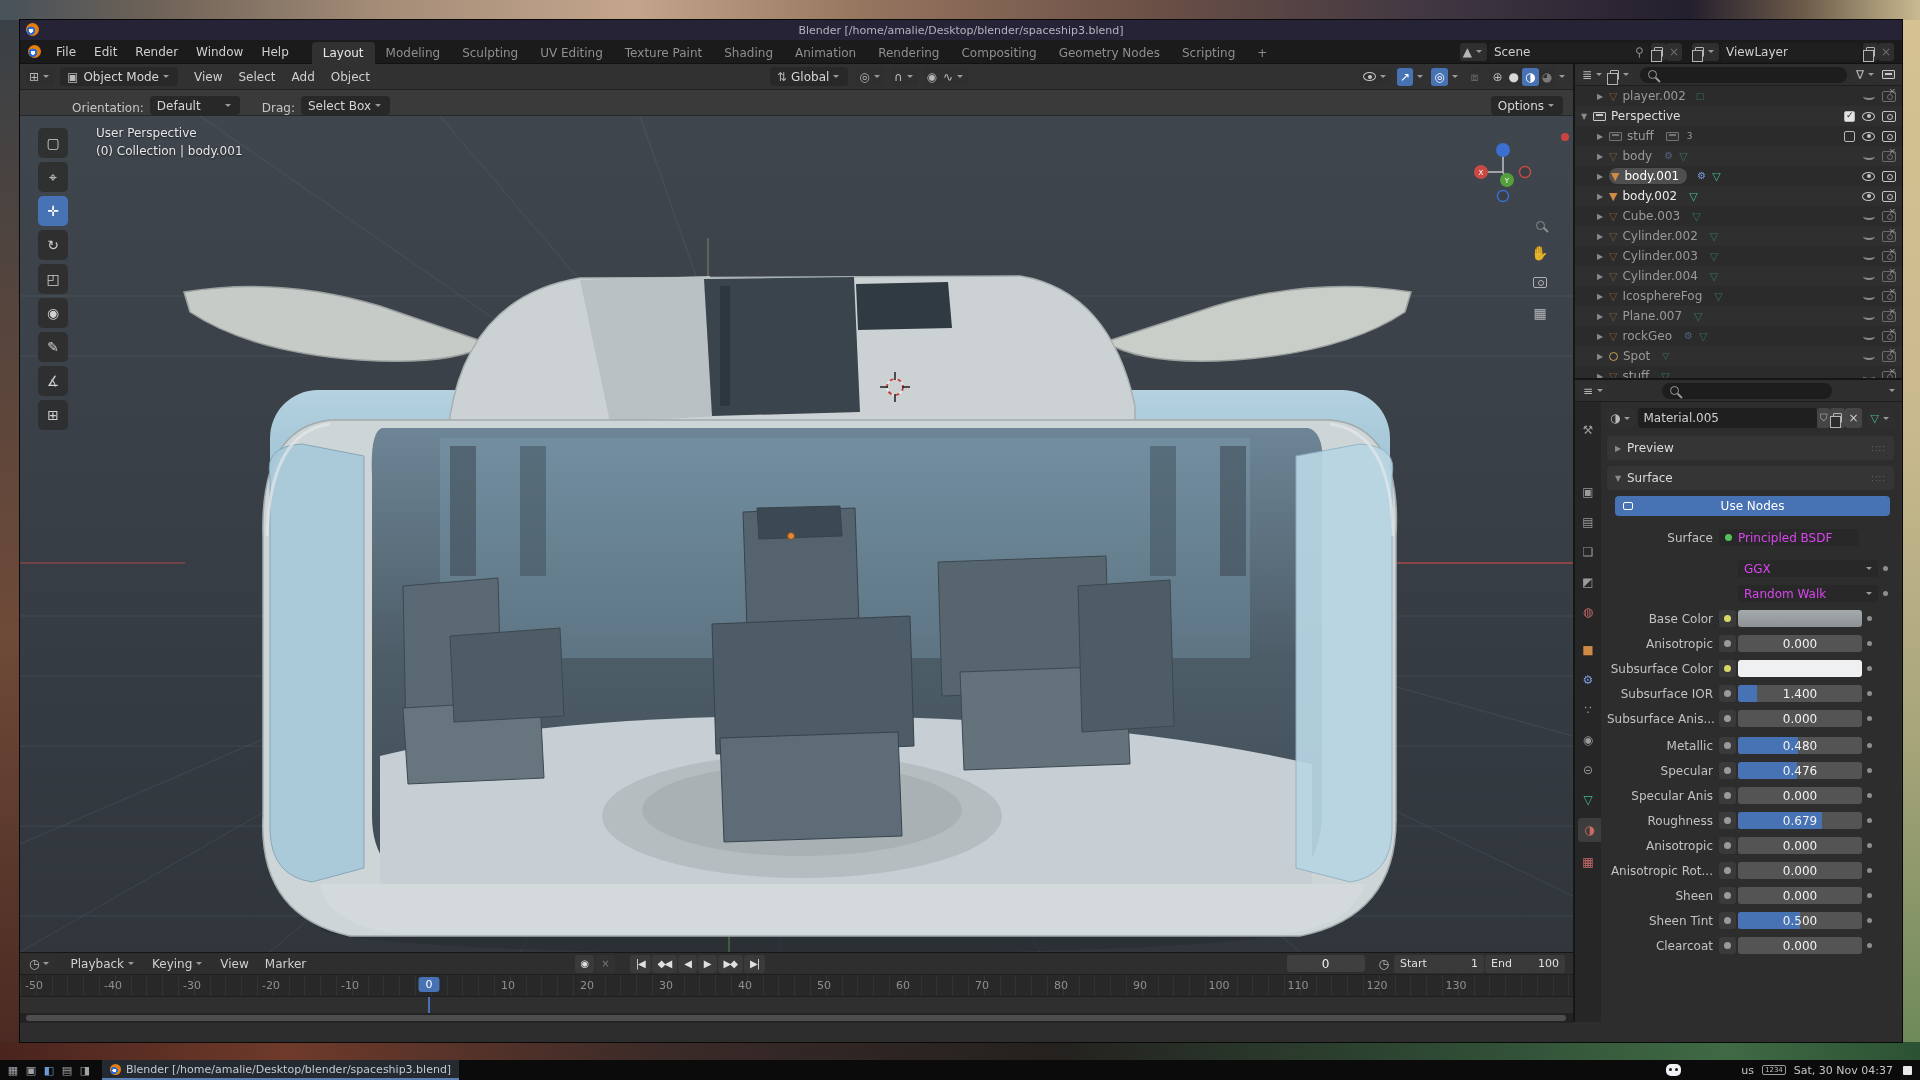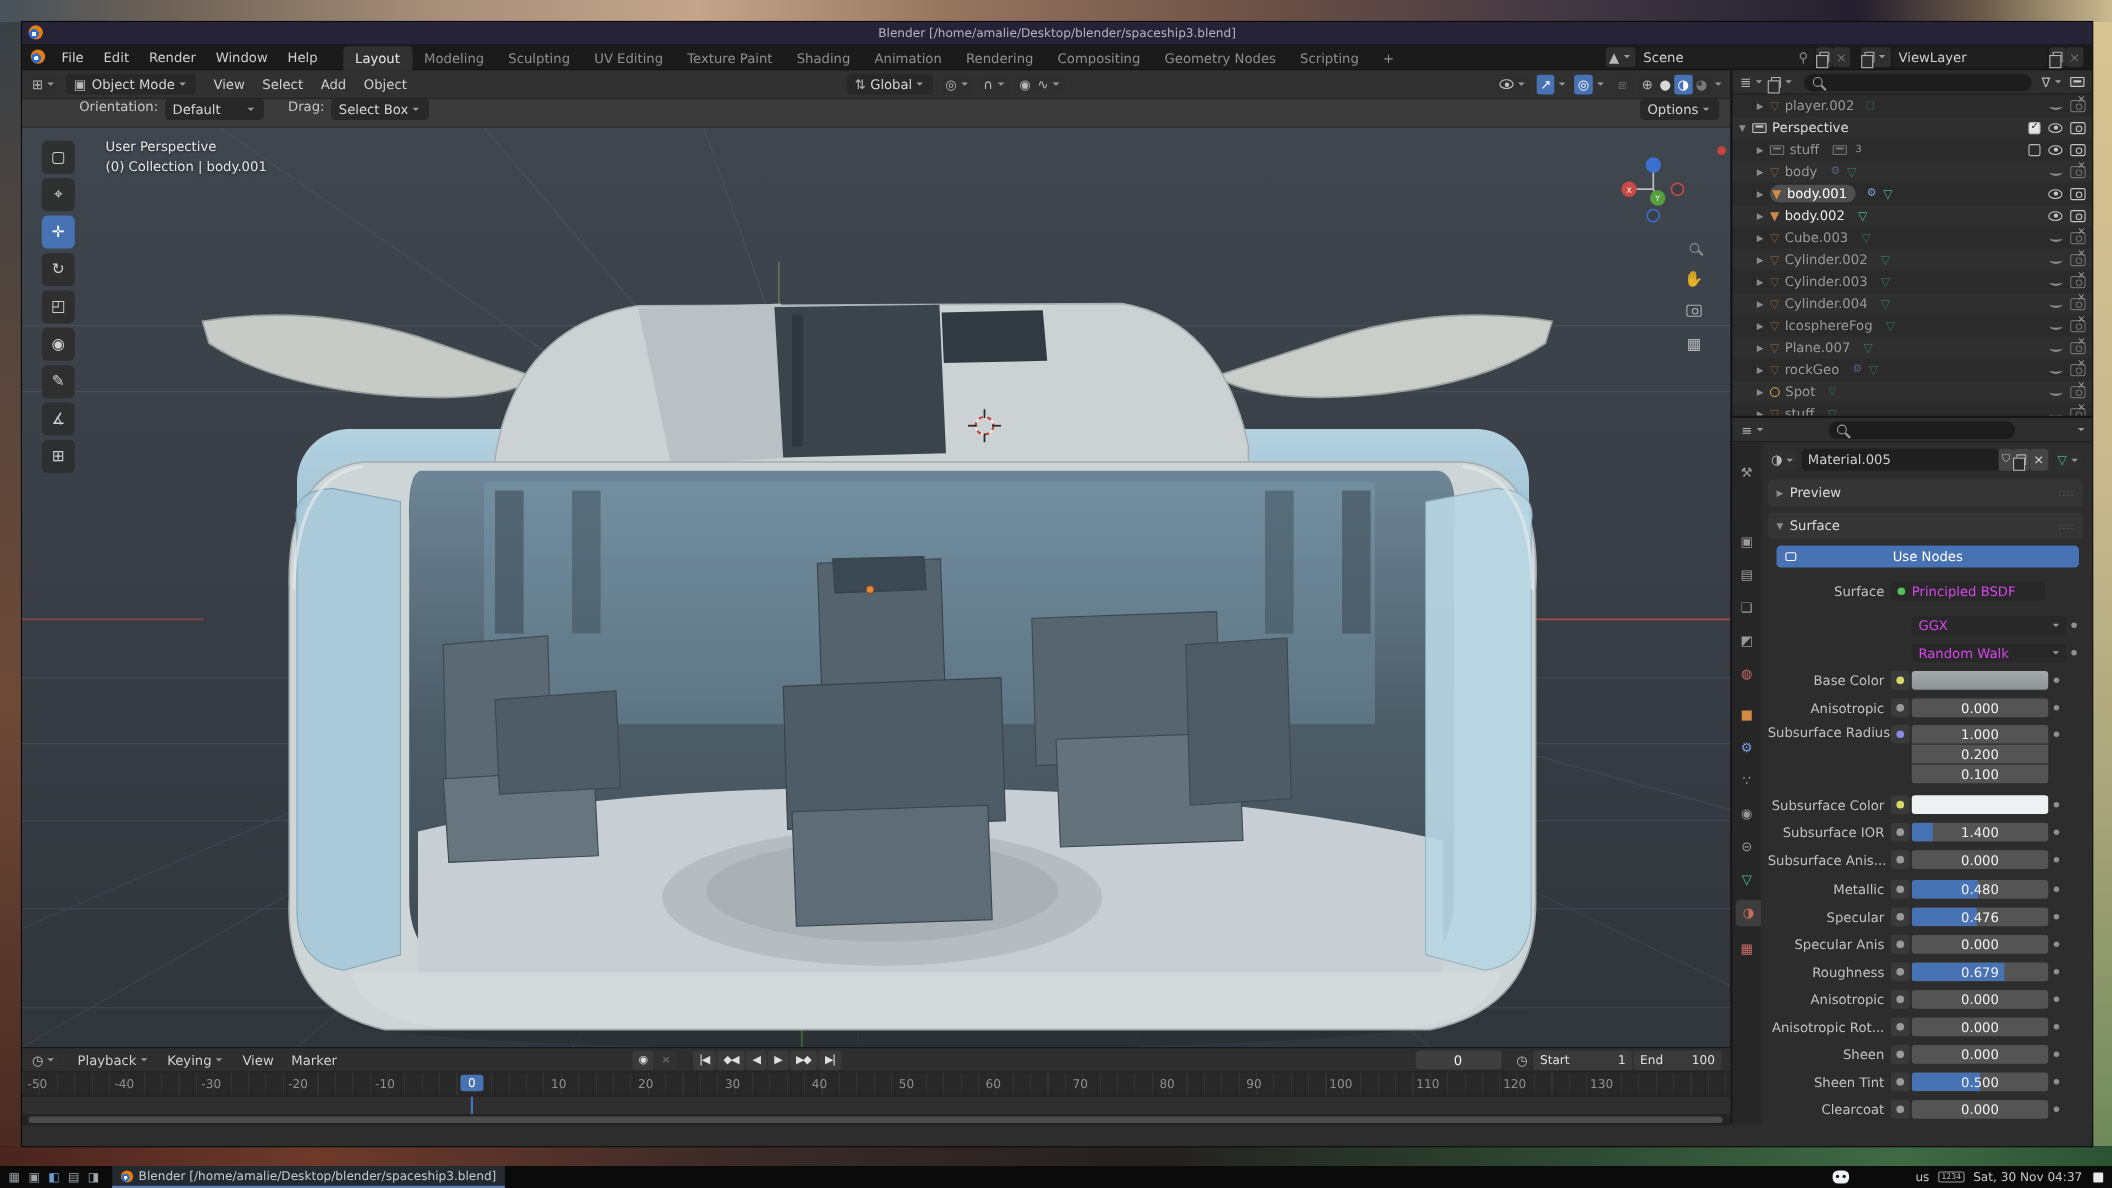--- a/index.html
+++ b/index.html
@@ -20,21 +20,21 @@
   .blogo{width:13px;height:13px;border-radius:50%;background:radial-gradient(circle at 38% 60%,#fff 0 18%,#2a6bd4 19% 38%,#e87d0d 39%);display:inline-block}
   #titlebar .blogo{position:absolute;left:6px;top:3px}
   #topbar{left:0;top:20px;width:100%;height:24px;background:#1b1b1b;display:flex;align-items:center;border-bottom:1px solid #121212}
   .menu-item{padding:0 9px;color:#cfcfcf;line-height:24px;cursor:default}
   .wtab{padding:0 11px;line-height:22px;color:#8f8f8f;border-radius:4px 4px 0 0;margin-top:2px}
   .wtab.active{background:#313131;color:#e8e8e8}
   .pill{background:#282828;border-radius:4px;height:18px;display:inline-flex;align-items:center;padding:0 5px;color:#cfcfcf}
   .idbtn{background:#2f2f2f;border-radius:3px;height:18px;display:inline-flex;align-items:center;padding:0 3px}
   
   #vp-header{left:0;top:44px;width:1553px;height:26px;background:#313131;display:flex;align-items:center;border-bottom:1px solid #222}
-  #tool-settings{left:0;top:70px;width:1553px;height:26px;background:#3a3a3a;display:flex;align-items:flex-start;border-bottom:1px solid #262626}
+  #tool-settings{left:0;top:70px;width:1553px;height:26px;background:#3a3a3a;display:flex;align-items:flex-end;border-bottom:1px solid #262626}
   .hdr-menu{padding:0 8px;color:#d0d0d0}
   .tsd{background:#282828;border-radius:4px;height:19px;display:inline-flex;align-items:center;padding:0 7px;color:#d6d6d6}
   
   #viewport{left:0;top:96px;width:1553px;height:836px;background:#3c424a;overflow:hidden}
   #vp-overlay{left:76px;top:10px;color:#e6e6e6;font-size:12px;text-shadow:0 1px 2px rgba(0,0,0,.6)}
   #toolbar{left:18px;top:12px;width:30px}
   .tbtn{width:30px;height:30px;background:#2e2e2eE6;border-radius:5px;margin-bottom:4px;display:flex;align-items:center;justify-content:center;color:#cfcfcf;font-size:14px}
   .tbtn.active{background:#4772b3;color:#fff}
   #gizmo{right:38px;top:24px;width:64px;height:64px}
   .navbtn{right:20px;width:26px;height:26px;display:flex;align-items:center;justify-content:center;color:#c6c9cc;opacity:.85;font-size:14px}
@@ -716,40 +716,20 @@
         <span class="anim">
             <span class="adot"></span>
           </span>
         <span class="slider">
             <b>0.000</b>
           </span>
         <span class="deco">
             <i></i>
           </span>
       </div>
-      <div class="prow" style="height:57px;align-items:flex-start">
-        <span class="plabel">Subsurface Radius</span>
-        <span class="anim">
-            <span class="adot p"></span>
-          </span>
-        <span class="stack" style="display:flex;flex-direction:column">
-          <span class="slider">
-              <b>1.000</b>
-            </span>
-          <span class="slider">
-              <b>0.200</b>
-            </span>
-          <span class="slider">
-              <b>0.100</b>
-            </span>
-        </span>
-        <span class="deco" style="margin-top:6px">
-            <i></i>
-          </span>
-      </div>
       <div class="prow">
         <span class="plabel">Subsurface Color</span>
         <span class="anim">
             <span class="adot y"></span>
           </span>
         <span class="swatch" style="background:#eef0f2"></span>
         <span class="deco">
             <i></i>
           </span>
       </div>

